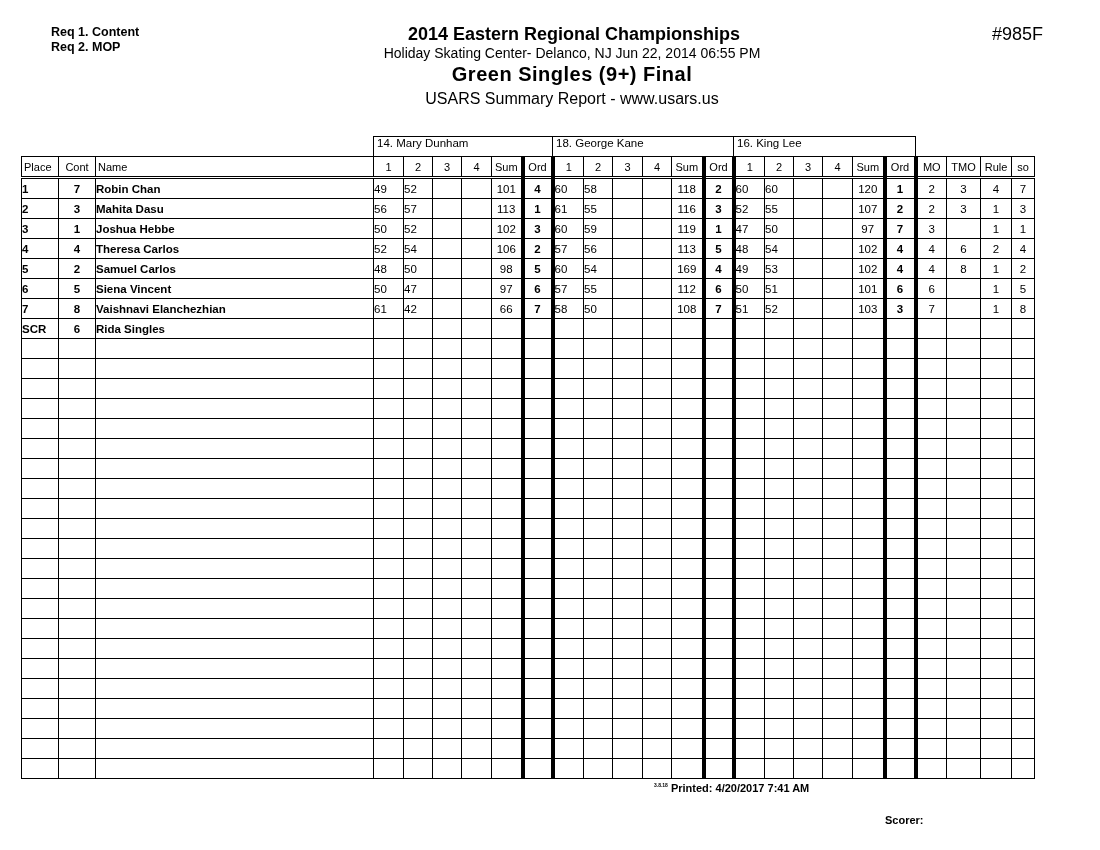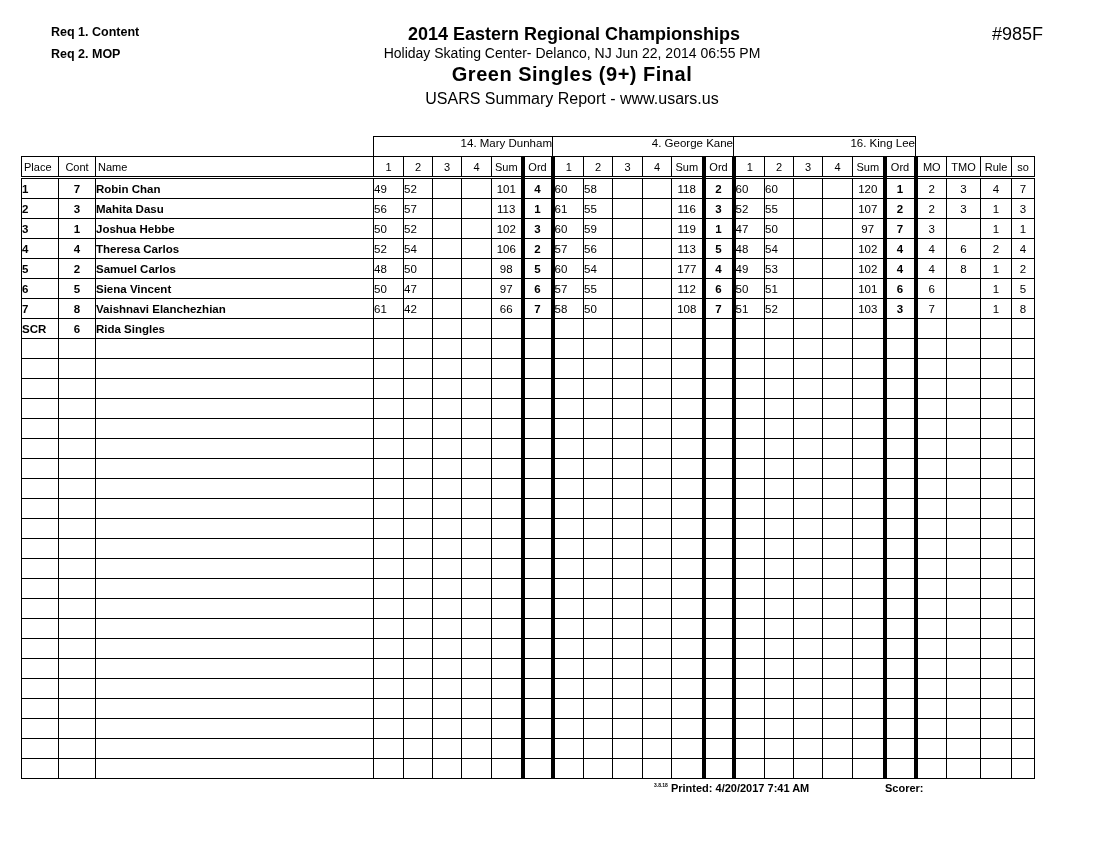--- a/index.html
+++ b/index.html
@@ -9,37 +9,37 @@
   .title { left:0; width:1100px; text-align:center; }
   .t1 { top:24px; font-size:18px; font-weight:bold; left:-4px; }
   .t2 { top:45px; font-size:14px; left:-6px; }
   .t3 { top:63px; font-size:20px; font-weight:bold; left:-6px; letter-spacing:0.5px; }
   .t4 { top:90px; font-size:16px; left:-6px; }
   .eventno { left:964px; top:24px; font-size:18px; font-weight:normal; }
 
   table.grid { position:absolute; left:21px; top:136px; border-collapse:collapse; table-layout:fixed; }
   table.grid td { border:1px solid #000; padding:0; height:19px; font-size:11.5px; overflow:hidden; white-space:nowrap; }
   td.noborder { border:none !important; }
-  td.judge { font-size:10px; text-align:right; padding-left:3px !important; vertical-align:top; height:19px; }
+  td.judge { font-size:10px; text-align:left; padding-left:3px !important; vertical-align:top; height:19px; }
   tr.hdr td { text-align:center; font-size:11px; border-bottom:3px double #000;margin-left:24px; }
   tr.hdr td.lft { text-align:left; padding-left:2px; }
   td.c { text-align:center; }
   td.r { text-align:center; padding-right:3px; }
   td.l { text-align:left; padding-left:3px; }
   td.b { font-weight:bold; font-size:12.5px; }
   td.nm { font-weight:bold; font-size:12.5px; padding-left:6px; text-align:left; }
   td.thickL { border-left:4px solid #000 !important; }
   .footer { top:782px; font-size:11px; font-weight:bold; }
   .ver { font-size:5px; vertical-align:super; font-weight:bold; margin-right:3px; }
 </style>
 </head>
 <body>
 
 <div class="abs req" style="top:25px;">Req  1.  Content</div>
-<div class="abs req" style="top:47px;">Req  2.  MOP</div>
+<div class="abs req" style="top:40px;">Req  2.  MOP</div>
 
 <div class="abs title t1">2014 Eastern Regional Championships</div>
 <div class="abs title t2">Holiday Skating Center- Delanco, NJ  Jun 22, 2014  06:55 PM</div>
 <div class="abs title t3">Green Singles (9+) Final</div>
 <div class="abs title t4">USARS Summary Report - www.usars.us</div>
 <div class="abs eventno">#985F</div>
 
 <table class="grid">
   <colgroup>
     <col style="width:37px">
@@ -65,21 +65,21 @@
       <col style="width:31px">
     <col style="width:31px">
       <col style="width:34px">
       <col style="width:31px">
       <col style="width:23px">
   </colgroup>
   <tbody id="tbody">
     <tr>
       <td class="noborder" colspan="3"></td>
       <td class="judge" colspan="6">14.  Mary Dunham</td>
-      <td class="judge" colspan="6">4.  George Kane</td>
+      <td class="judge" colspan="6">18.  George Kane</td>
       <td class="judge" colspan="6">16.  King Lee</td>
       <td class="noborder" colspan="4"></td>
     </tr>
     <tr class="hdr">
       <td class="lft">Place</td>
       <td>Cont</td>
       <td class="lft">Name</td>
       <td>1</td>
       <td>2</td>
       <td>3</td>
@@ -218,21 +218,21 @@
         <td class="l">48</td>
         <td class="l">50</td>
         <td class="l"></td>
         <td class="l"></td>
         <td class="r">98</td>
         <td class="c b thickL">5</td>
         <td class="l thickL">60</td>
         <td class="l">54</td>
         <td class="l"></td>
         <td class="l"></td>
-        <td class="r">177</td>
+        <td class="r">169</td>
         <td class="c b thickL">4</td>
         <td class="l thickL">49</td>
         <td class="l">53</td>
         <td class="l"></td>
         <td class="l"></td>
         <td class="r">102</td>
         <td class="c b thickL">4</td>
         <td class="c thickL">4</td>
         <td class="c">8</td>
         <td class="c">1</td>
@@ -912,13 +912,13 @@
         <td></td>
         <td></td>
         <td></td>
       </tr>
     </tbody>
 </table>
 
 <div class="abs footer" style="left:626px;">
   <span class="ver">3.8.18</span><span>Printed:  4/20/2017 7:41 AM</span>
 </div>
-<div class="abs footer" style="left:857px;">Scorer:</div>
+<div class="abs footer" style="left:857px;margin-top:32px;">Scorer:</div>
 
 </body></html>

